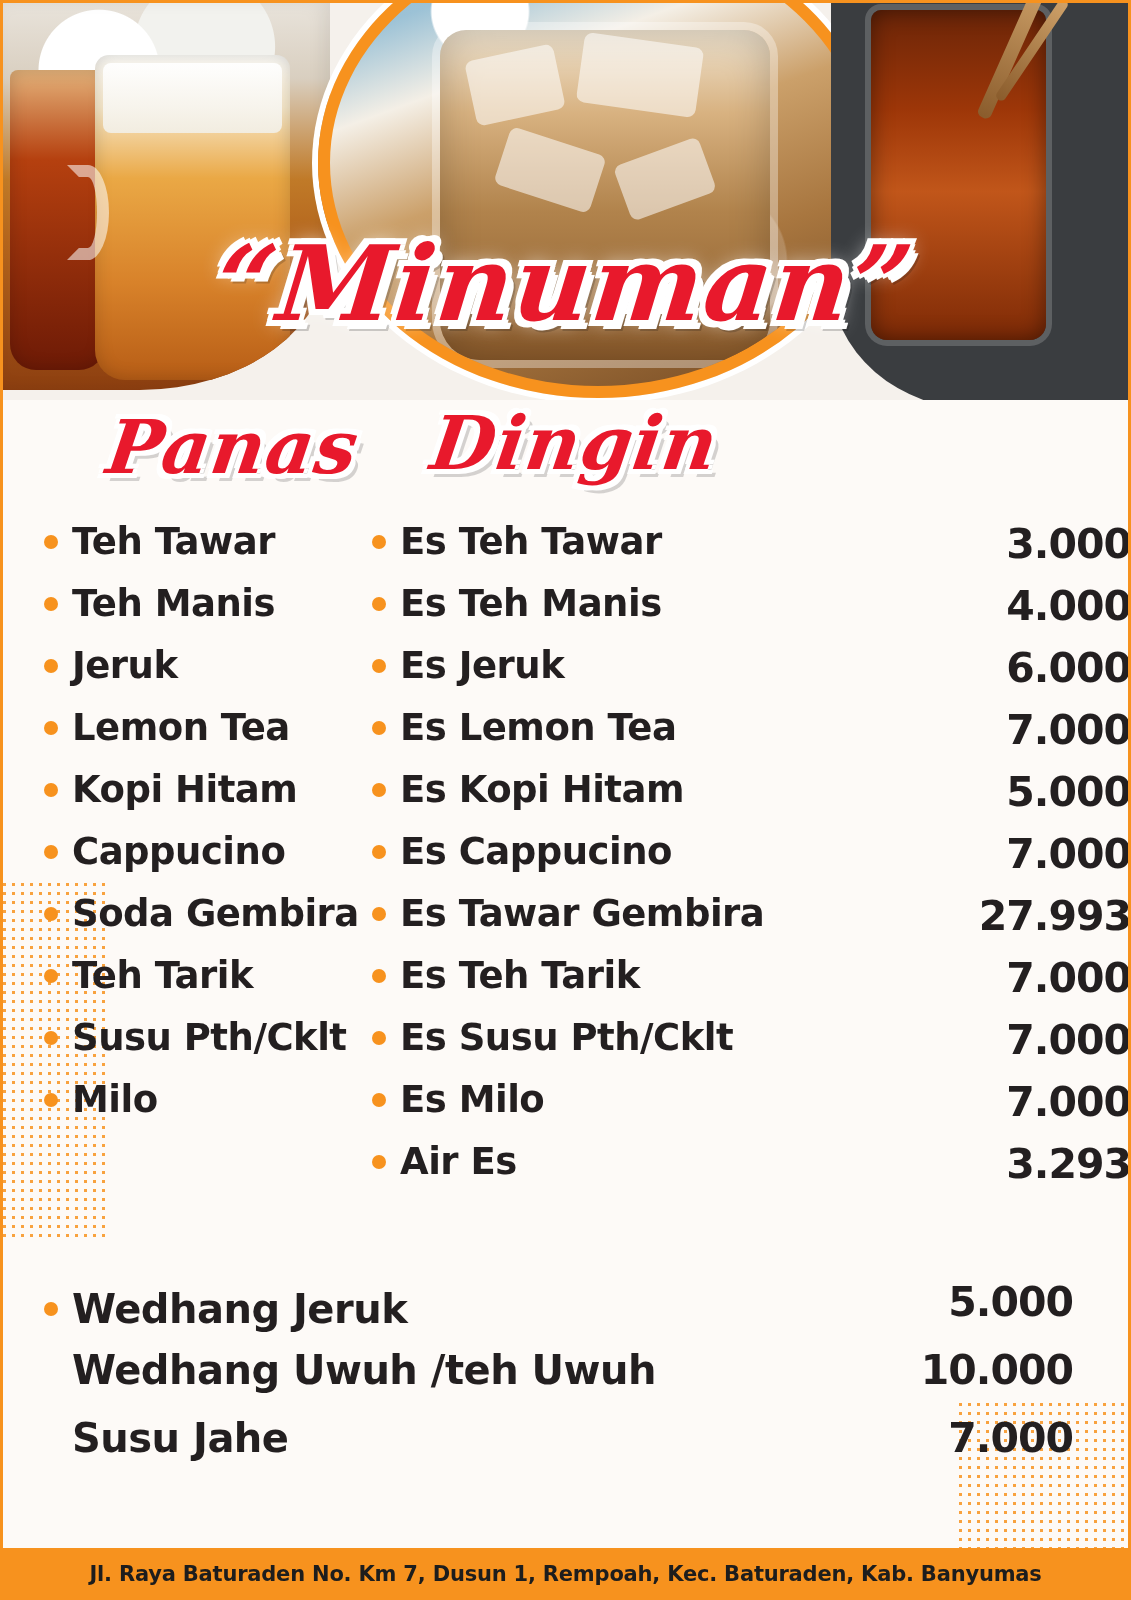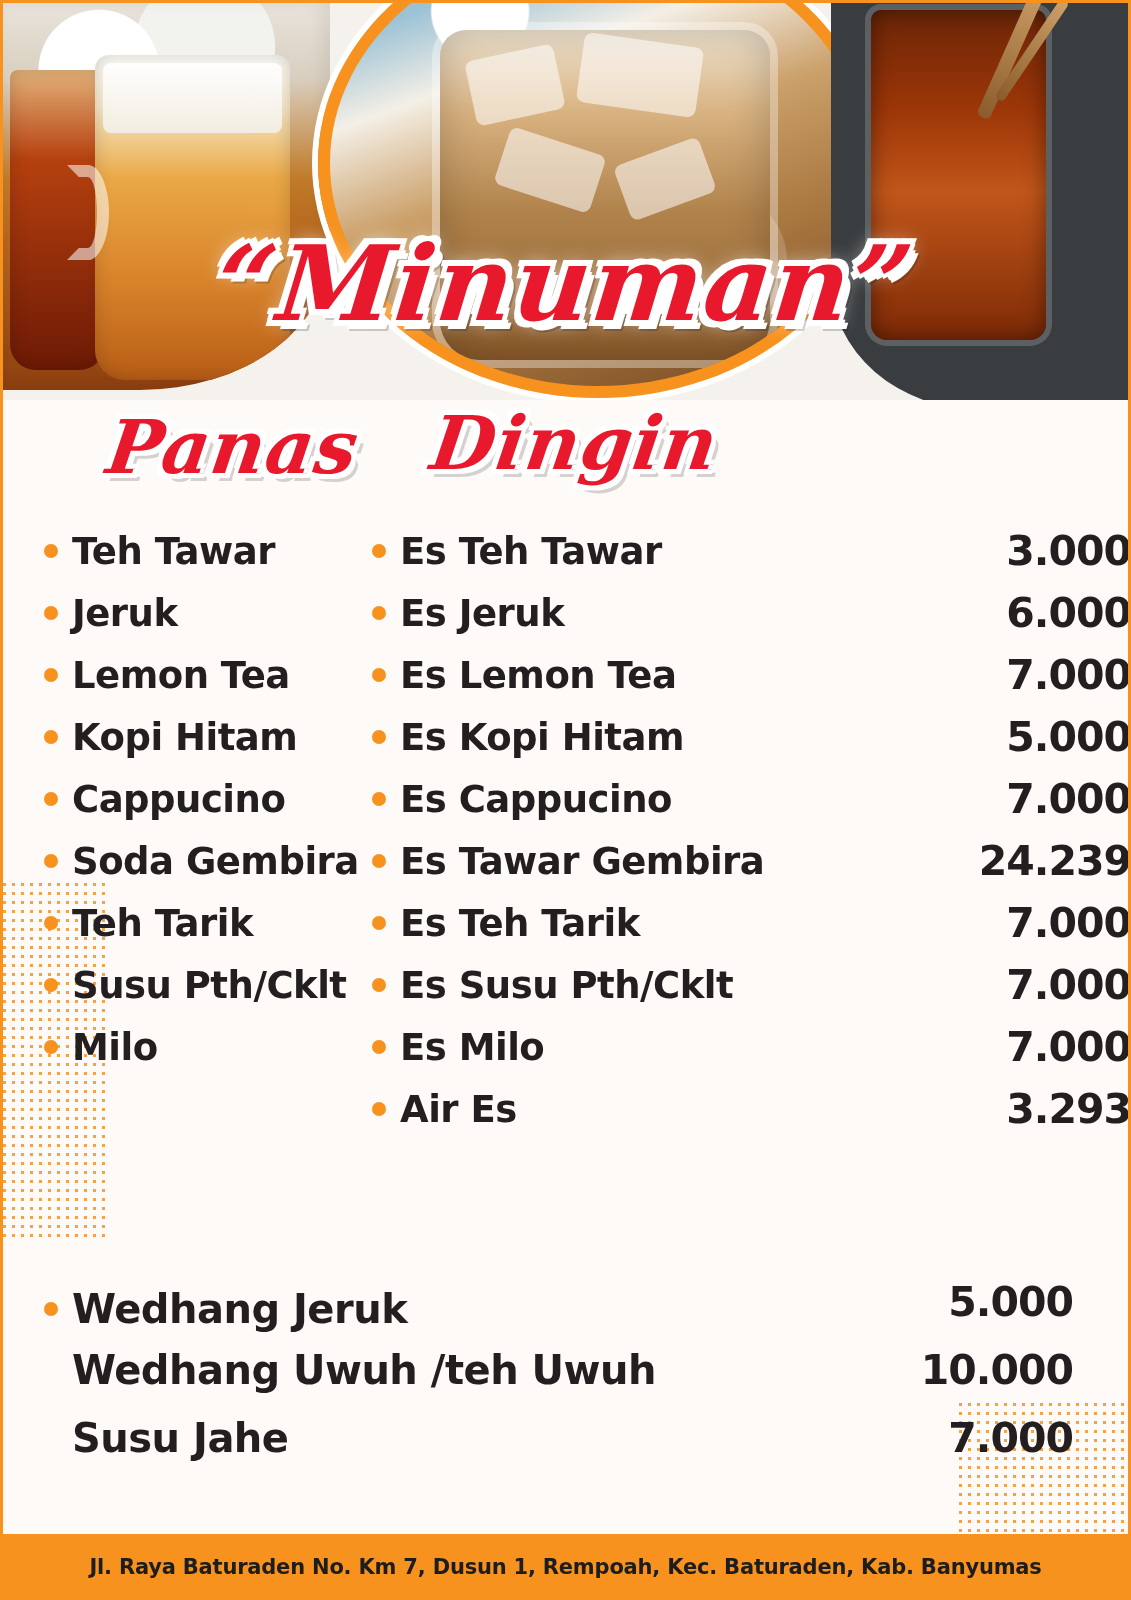--- a/index.html
+++ b/index.html
@@ -187,21 +187,21 @@
   
   .menu {
     position: absolute;
     top: 520px;
     left: 0;
     width: 1131px;
     z-index: 3;
   }
   .row {
     display: flex;
-    align-items: center;
+    align-items: flex-start;
     height: 62px;
   }
   .col-hot   { width: 372px; padding-left: 44px; }
   .col-cold  { width: 490px; padding-left: 0; }
   .col-price { flex: 1; text-align: right; }
 
   .item {
     display: flex;
     align-items: center;
     font-family: "DejaVu Sans", sans-serif;
@@ -250,21 +250,21 @@
   }
   .brow .label.indent { padding-left: 28px; }
   .brow .spacer { flex: 1; }
   .brow .price { padding-right: 58px; }
 
   
   .footer {
     position: absolute;
     left: 0; bottom: 0;
     width: 1131px;
-    height: 66px;
+    height: 52px;
     background: #f7921e;
     display: flex;
     align-items: center;
     justify-content: center;
     z-index: 8;
     margin-top: 28px;
   }
   .footer span {
     font-family: "DejaVu Sans", sans-serif;
     font-weight: bold;
@@ -333,20 +333,35 @@
           <span class="bullet"></span>
           <span>Es Teh Tawar</span>
         </div>
       </div>
       <div class="col-price"><span class="price">3.000</span></div>
     </div>
     <div class="row">
       <div class="col-hot">
         <div class="item">
           <span class="bullet"></span>
+          <span>Teh Manis</span>
+        </div>
+      </div>
+      <div class="col-cold">
+        <div class="item">
+          <span class="bullet"></span>
+          <span>Es Teh Manis</span>
+        </div>
+      </div>
+      <div class="col-price"><span class="price">4.000</span></div>
+    </div>
+    <div class="row">
+      <div class="col-hot">
+        <div class="item">
+          <span class="bullet"></span>
           <span>Jeruk</span>
         </div>
       </div>
       <div class="col-cold">
         <div class="item">
           <span class="bullet"></span>
           <span>Es Jeruk</span>
         </div>
       </div>
       <div class="col-price"><span class="price">6.000</span></div>
@@ -402,21 +417,21 @@
           <span class="bullet"></span>
           <span>Soda Gembira</span>
         </div>
       </div>
       <div class="col-cold">
         <div class="item">
           <span class="bullet"></span>
           <span>Es Tawar Gembira</span>
         </div>
       </div>
-      <div class="col-price"><span class="price">24.239</span></div>
+      <div class="col-price"><span class="price">27.993</span></div>
     </div>
     <div class="row">
       <div class="col-hot">
         <div class="item">
           <span class="bullet"></span>
           <span>Teh Tarik</span>
         </div>
       </div>
       <div class="col-cold">
         <div class="item">

